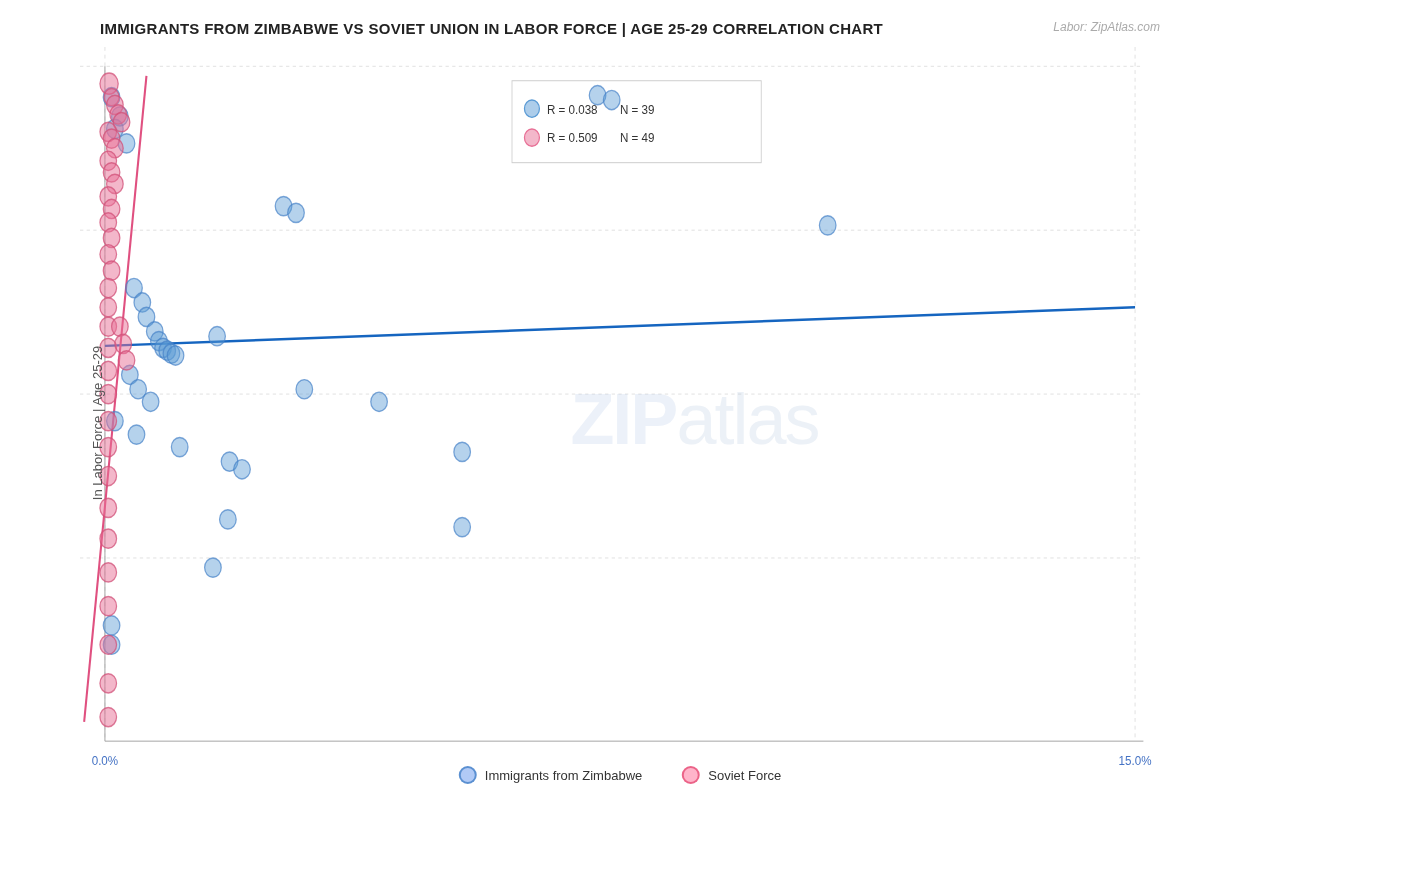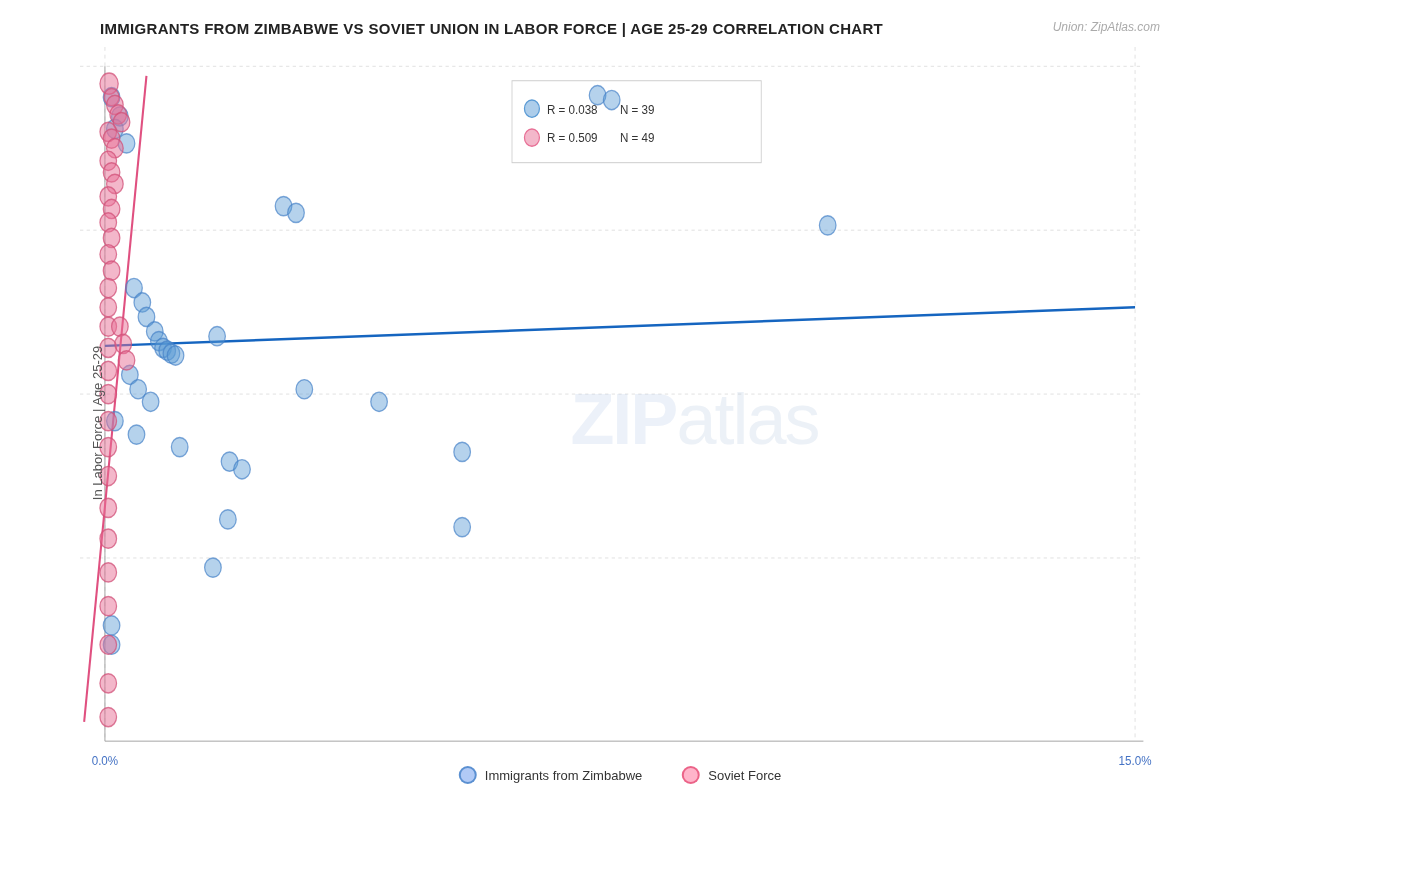--- a/index.html
+++ b/index.html
@@ -95,21 +95,21 @@
       letter-spacing: -2px;
     }
     .watermark span.zip { color: rgba(180, 200, 230, 0.25); }
     .watermark span.atlas { color: rgba(160, 185, 215, 0.2); font-weight: 300; }
   </style>
 </head>
 <body>
 
 <div class="chart-container">
   <div class="chart-title">IMMIGRANTS FROM ZIMBABWE VS SOVIET UNION IN LABOR FORCE | AGE 25-29 CORRELATION CHART</div>
-  <div class="source-label">Union: ZipAtlas.com</div>
+  <div class="source-label">Labor: ZipAtlas.com</div>
 
   <div class="chart-area">
     <div class="y-axis-label">In Labor Force | Age 25-29</div>
     
     <div class="watermark">
       <span class="zip">ZIP</span><span class="atlas">atlas</span>
     </div>
 
     <svg class="main-chart" viewBox="0 0 1300 780" preserveAspectRatio="none">
 

